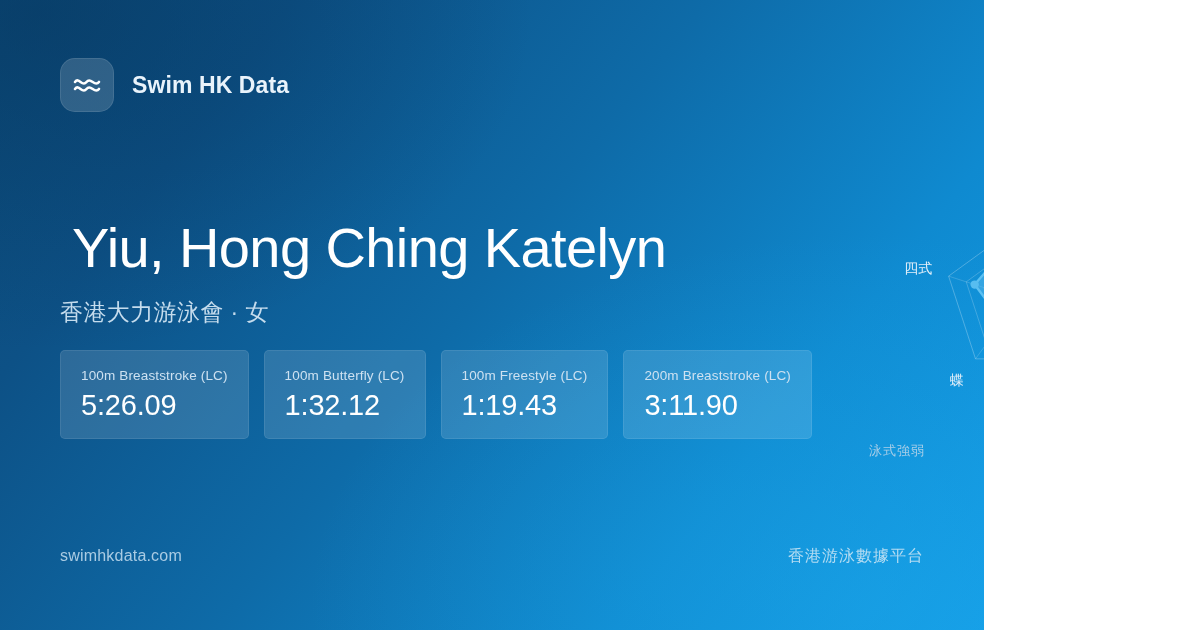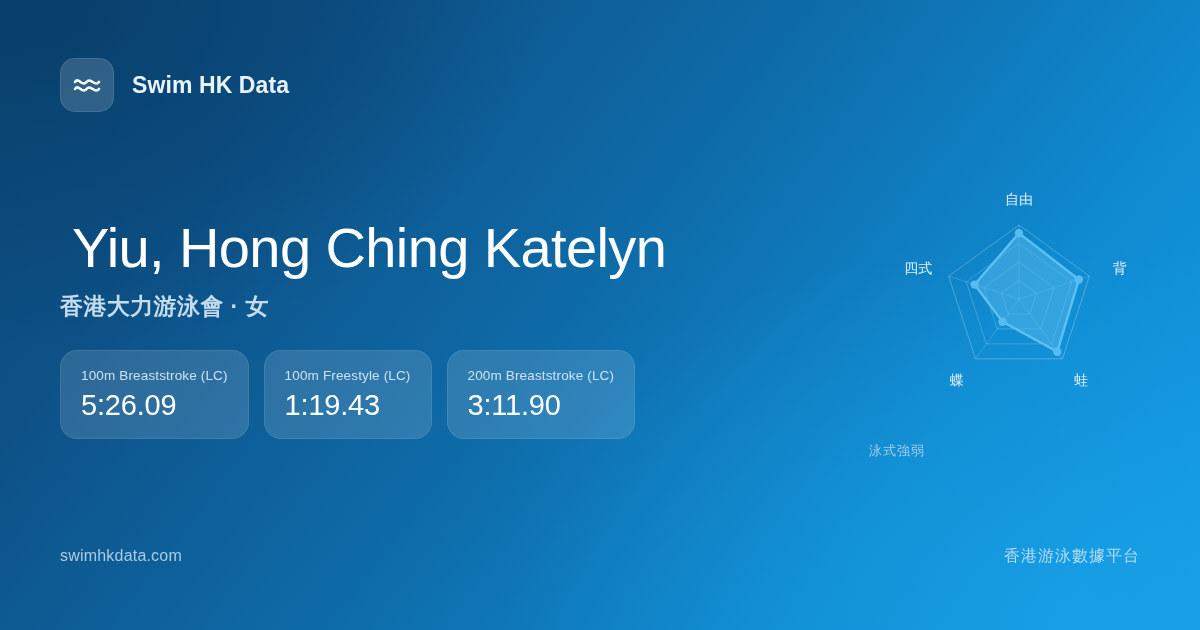--- a/index.html
+++ b/index.html
@@ -10,21 +10,21 @@
   body {
     width: 1200px;
     height: 630px;
     overflow: hidden;
     font-family: "Liberation Sans", "DejaVu Sans", sans-serif;
     -webkit-font-smoothing: antialiased;
   }
 
   #card {
     position: relative;
-    width: 1200px;
+    width: 984px;
     height: 630px;
     background: linear-gradient(128deg, #0c4a78 0%, #0d5186 20%, #0e6ba8 48%, #0f8ad0 75%, #139ce6 100%);
     overflow: hidden;
   }
 
   
   #sheen {
     position: absolute;
     inset: 0;
     background: radial-gradient(ellipse 900px 600px at 88% 96%, rgba(30,170,235,0.40) 0%, rgba(30,170,235,0.0) 62%);
@@ -72,39 +72,39 @@
   #athlete-name {
     font-size: 56px;
     line-height: 1.06;
     font-weight: 400;
     color: #ffffff;
     letter-spacing: -0.6px;
     white-space: nowrap;
     margin-left: 12px;
   }
   #athlete-meta {
-    margin-top: 14px;
+    margin-top: 20px;
     font-size: 23px;
-    font-weight: 700;
+    font-weight: 400;
     color: #c5dced;
     letter-spacing: 0.4px;
   }
 
   
   #stats {
     position: absolute;
     left: 60px;
     top: 350px;
     display: flex;
     gap: 15px;
   }
   .stat-card {
     background: rgba(255,255,255,0.135);
     border: 1px solid rgba(255,255,255,0.085);
-    border-radius: 17px;
+    border-radius: 5px;
     padding: 17px 20px 18px 20px;
     min-width: 135px;
     box-sizing: border-box;
   }
   .stat-event {
     font-size: 13.5px;
     color: #cde1f1;
     letter-spacing: 0.15px;
     white-space: nowrap;
     margin-bottom: 7px;
@@ -182,20 +182,24 @@
     <div id="athlete-name">Yiu, Hong Ching Katelyn</div>
     <div id="athlete-meta">香港大力游泳會 · 女</div>
   </div>
 
   <div id="stats">
     <div class="stat-card">
       <div class="stat-event">100m Breaststroke (LC)</div>
       <div class="stat-time">5:26.09</div>
     </div>
     <div class="stat-card">
+      <div class="stat-event">100m Butterfly (LC)</div>
+      <div class="stat-time">1:32.12</div>
+    </div>
+    <div class="stat-card">
       <div class="stat-event">100m Freestyle (LC)</div>
       <div class="stat-time">1:19.43</div>
     </div>
     <div class="stat-card">
       <div class="stat-event">200m Breaststroke (LC)</div>
       <div class="stat-time">3:11.90</div>
     </div>
   </div>
 
   <div id="radar-wrap">

